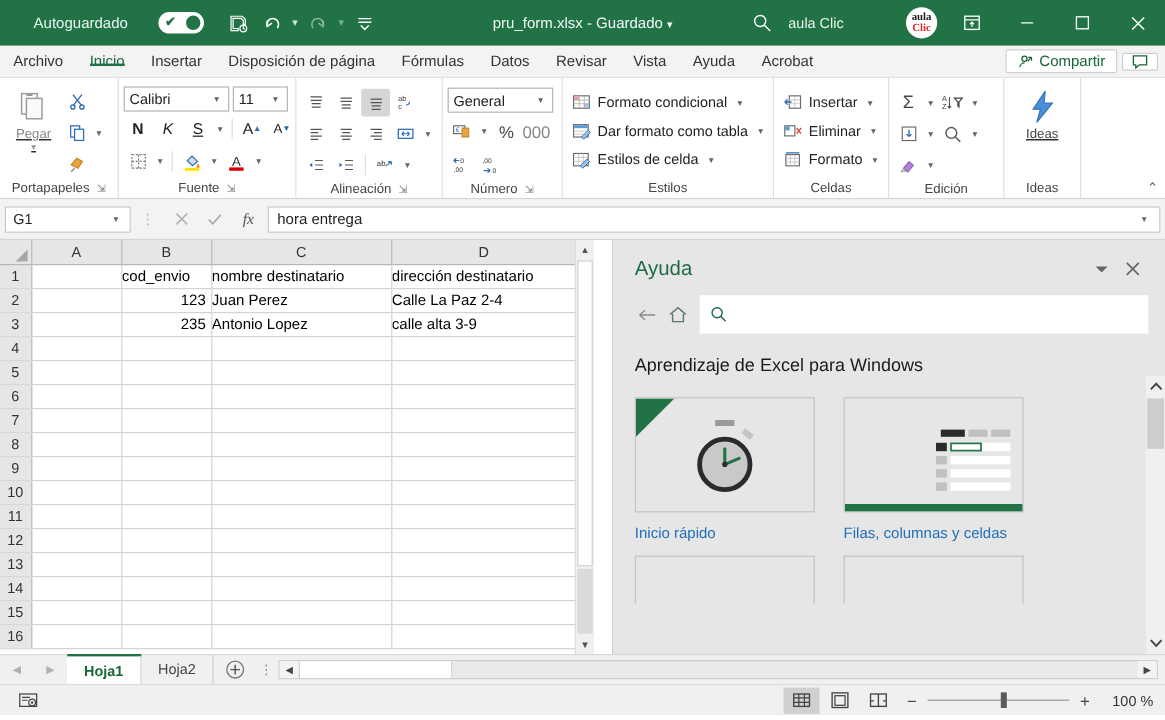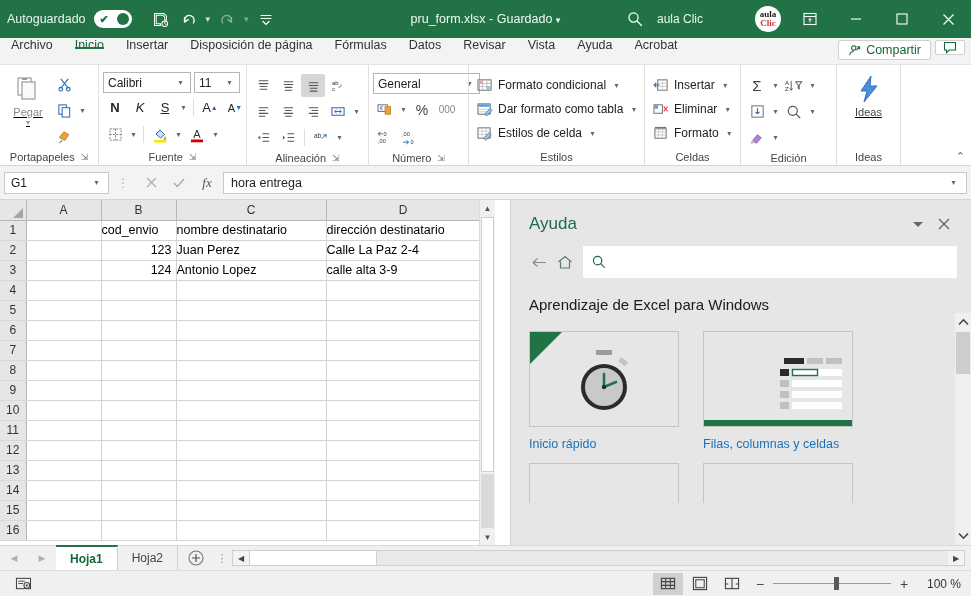--- a/index.html
+++ b/index.html
@@ -11,21 +11,21 @@
     overflow: hidden;
     -webkit-font-smoothing: antialiased;
   }
   #app { position: relative; width: 971px; height: 600px; background: #fff; }
 
   
   .titlebar {
     height: 38px; background: #217346; color: #fff;
     display: flex; align-items: center; position: relative;
   }
-  .tb-autosave { display: flex; align-items: center; gap: 8px; margin-left: 7px; justify-content: center; }
+  .tb-autosave { display: flex; align-items: center; gap: 25px; margin-left: 28px; justify-content: center; }
   .tb-autosave .lbl { font-size: 12.5px; color: #eaf5ee; }
   .toggle {
     width: 38px; height: 18px; border-radius: 9px; background: #ffffff;
     position: relative; display: flex; align-items: center; cursor: pointer;
   }
   .toggle .chk { position: absolute; left: 6px; color: #217346; font-size: 11px; font-weight: bold; line-height: 1; }
   .toggle .knob { position: absolute; right: 3px; width: 12px; height: 12px; border-radius: 50%; background: #217346; }
   .qat { display: flex; align-items: center; gap: 2px; margin-left: 16px; }
   .qat-btn {
     width: 26px; height: 26px; display: flex; align-items: center; justify-content: center;
@@ -47,21 +47,21 @@
   }
   .avatar .a1 { font-size: 9px; font-weight: bold; color: #1a1a1a; font-family: "Liberation Serif", serif; }
   .avatar .a2 { font-size: 9px; font-weight: bold; color: #d32f2f; font-family: "Liberation Serif", serif; }
   .win-btn {
     width: 46px; height: 38px; display: flex; align-items: center; justify-content: center;
     cursor: pointer; color: #fff;
   }
 
   
   .tabsrow {
-    height: 27px; background: #f3f3f3; display: flex; align-items: flex-start;
+    height: 27px; background: #f3f3f3; display: flex; align-items: center;
     border-bottom: 1px solid #e3e3e3;
   }
   .rtab {
     padding: 0 11px; display: flex; align-items: center; font-size: 12.5px;
     color: #333; cursor: pointer; position: relative; white-space: nowrap;
   }
   .rtab.active { color: #166636; font-weight: normal; }
   .rtab.active::after {
     content: ''; position: absolute; left: 11px; right: 11px; bottom: 3px;
     height: 2px; background: #217346;
@@ -543,38 +543,38 @@
         </div>
       </div>
       <div class="glabel">
         <span>Alineación</span>
         <span class="dlg-launcher">⇲</span>
       </div>
     </div>
 
     <div class="rgroup" style="width:100px">
       <div class="gbody" style="flex-direction:column;gap:3px;padding-top:5px">
-        <div class="fsel" style="width:107px">
+        <div class="fsel" style="width:88px">
           <span>General</span>
           <span class="caret">▾</span>
         </div>
         <div class="irow">
           <span class="ibtn">
               <svg width="17" height="15" viewBox="0 0 18 16">
                 <rect x="1" y="3" width="10" height="7" fill="none" stroke="#666" stroke-width="1"></rect>
                 <text x="3" y="8.8" font-size="6" fill="#2b6cb0" font-family="Liberation Sans">€</text>
                 <rect x="8.5" y="5" width="6" height="8" fill="#e8a33d" stroke="#b97d1d" stroke-width=".8"></rect>
               </svg>
             </span>
           <span class="caret">▾</span>
           <span class="ibtn">
               <span style="font-size:14px;color:#444">%</span>
             </span>
           <span class="ibtn">
-              <span style="font-size:10px;color:#888">000</span>
+              <span style="font-size:14px;color:#888">000</span>
             </span>
         </div>
         <div class="irow">
           <span class="ibtn">
               <svg width="18" height="15" viewBox="0 0 19 16">
                 <path d="M7 4H2M2 4l2.5-2M2 4l2.5 2" stroke="#2b6cb0" stroke-width="1" fill="none"></path>
                 <text x="8" y="6" font-size="6" fill="#333" font-family="Liberation Sans">0</text>
                 <text x="2" y="14" font-size="6" fill="#333" font-family="Liberation Sans">,00</text>
               </svg>
             </span>
@@ -778,21 +778,21 @@
         <tr>
           <td class="rowhdr">2</td>
           <td class="cell"></td>
           <td class="cell num">123</td>
           <td class="cell">Juan Perez</td>
           <td class="cell">Calle La Paz 2-4</td>
         </tr>
         <tr>
           <td class="rowhdr">3</td>
           <td class="cell"></td>
-          <td class="cell num">124</td>
+          <td class="cell num">235</td>
           <td class="cell">Antonio Lopez</td>
           <td class="cell">calle alta 3-9</td>
         </tr>
         <tr>
           <td class="rowhdr">4</td>
           <td class="cell"></td>
               <td class="cell"></td>
               <td class="cell"></td>
               <td class="cell"></td>
         </tr>

